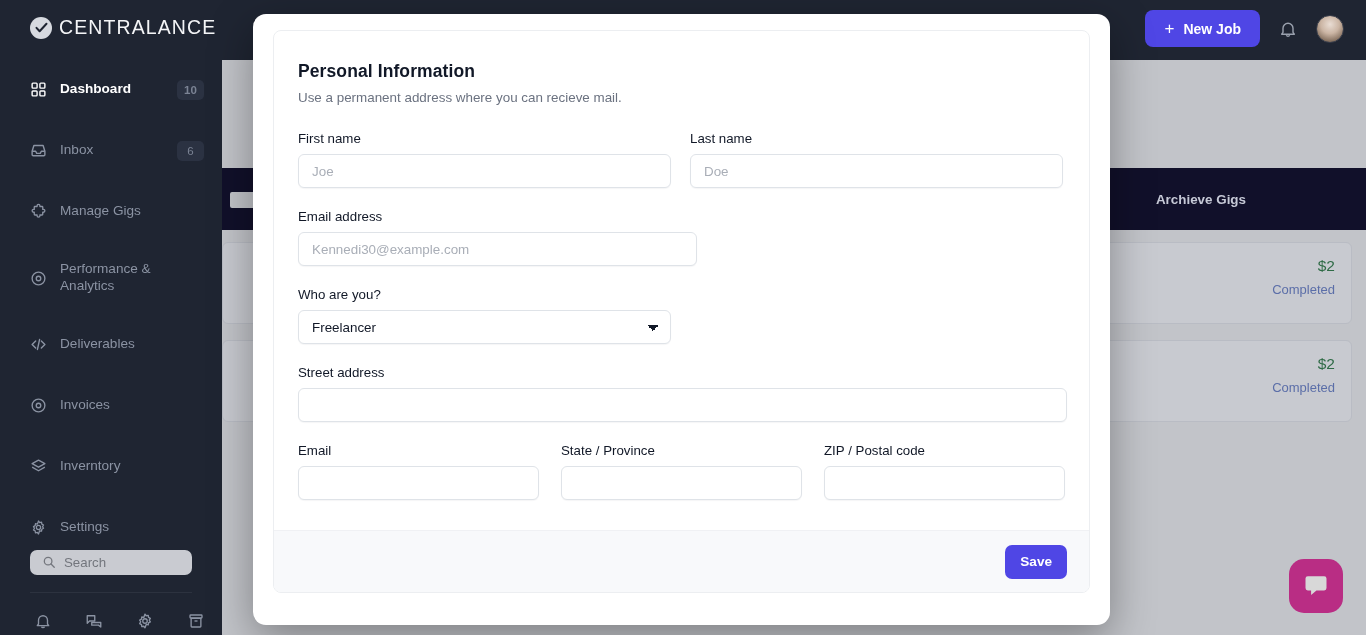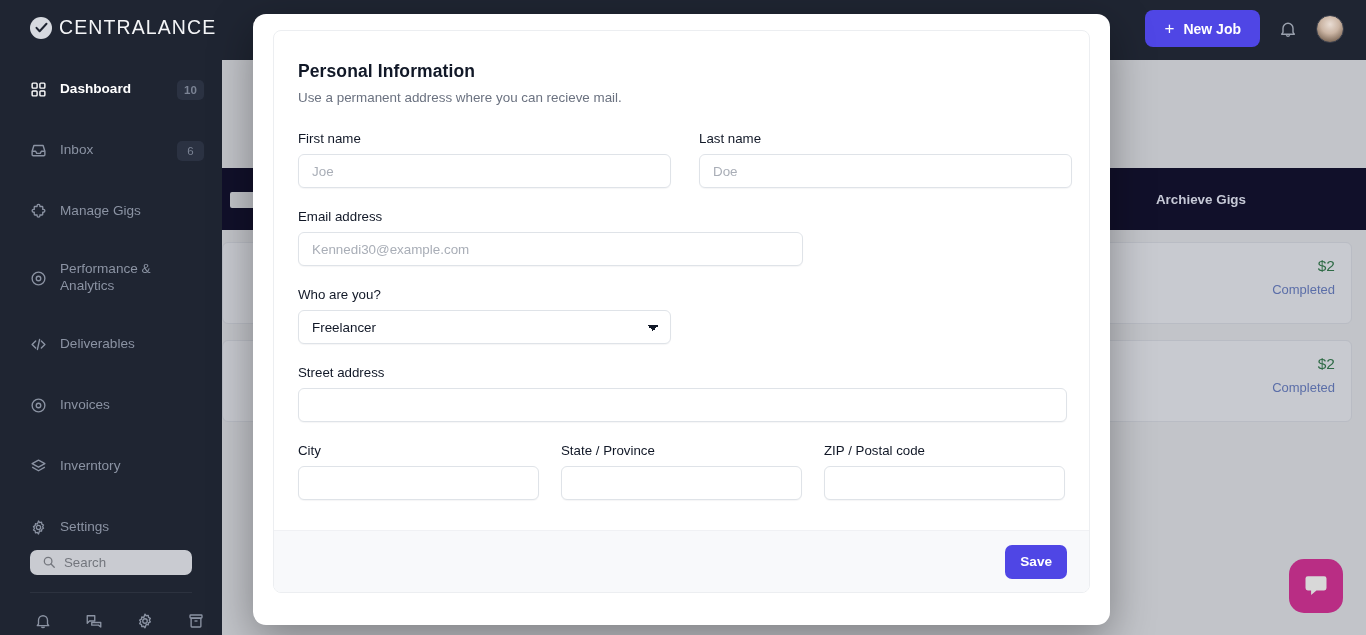--- a/index.html
+++ b/index.html
@@ -162,21 +162,21 @@
     overflow: hidden;
   }
   .modal-body { padding: 30px 24px 0 24px; }
   .modal-title {
     font-size: 17.5px; font-weight: 700; color: #111827; letter-spacing: .1px;
   }
   .modal-sub {
     margin-top: 8px; font-size: 13.4px; color: #6b7280;
   }
   .form { margin-top: 26px; }
-  .row { display: flex; gap: 28px; }
+  .row { display: flex; gap: 19px; }
   .field { margin-bottom: 21px; }
   .field label {
     display: block; font-size: 13.3px; color: #111827; font-weight: 400;
     margin-bottom: 8px;
   }
   .ctl {
     width: 100%; height: 34px;
     border: 1px solid #dfe3e8; border-radius: 6px;
     background: #fff; padding: 0 13px;
     font-family: "Liberation Sans", sans-serif;
@@ -191,21 +191,21 @@
       linear-gradient(45deg, transparent 50%, #111827 50%),
       linear-gradient(135deg, #111827 50%, transparent 50%);
     background-position:
       calc(100% - 17px) 14px,
       calc(100% - 11px) 14px;
     background-size: 6px 6px, 6px 6px;
     background-repeat: no-repeat;
   }
   .w-fn { width: 373px; }
   .w-ln { width: 373px; }
-  .w-email { width: 505px; }
+  .w-email { width: 399px; }
   .w-who { width: 373px; }
   .w-street { width: 769px; }
   .w-city { width: 241px; }
   .w-state { width: 241px; }
   .w-zip { width: 241px; }
   .addr-row { display: flex; gap: 22px; }
   .modal-footer {
     position: absolute; left: 0; right: 0; bottom: 0;
     height: 62px; background: #f8f9fb;
     border-top: 1px solid #f0f1f4;
@@ -450,21 +450,21 @@
             </select>
           </div>
 
           <div class="field">
             <label>Street address</label>
             <input class="ctl w-street" type="text" placeholder="" style="">
           </div>
 
           <div class="addr-row">
             <div class="field">
-              <label>City</label>
+              <label>Email</label>
               <input class="ctl w-city" type="text" placeholder="" style="">
             </div>
             <div class="field">
               <label>State / Province</label>
               <input class="ctl w-state" type="text" placeholder="" style="">
             </div>
             <div class="field">
               <label>ZIP / Postal code</label>
               <input class="ctl w-zip" type="text" placeholder="" style="">
             </div>

